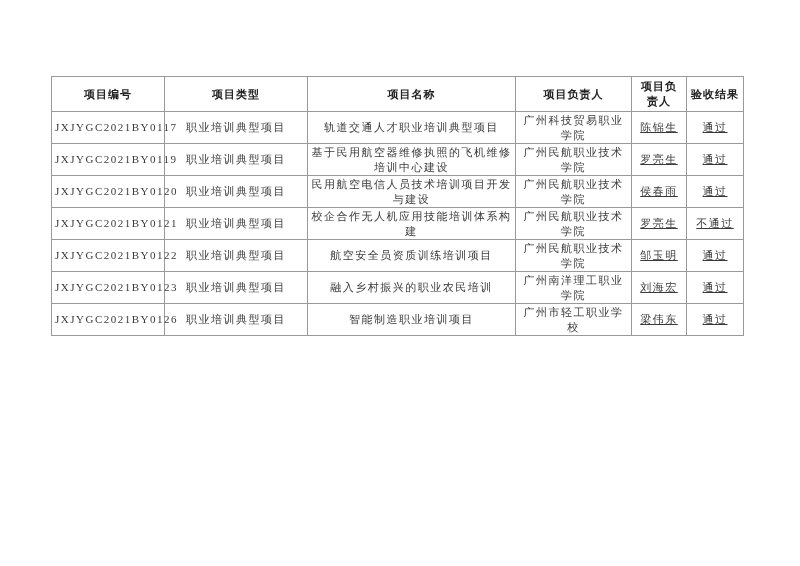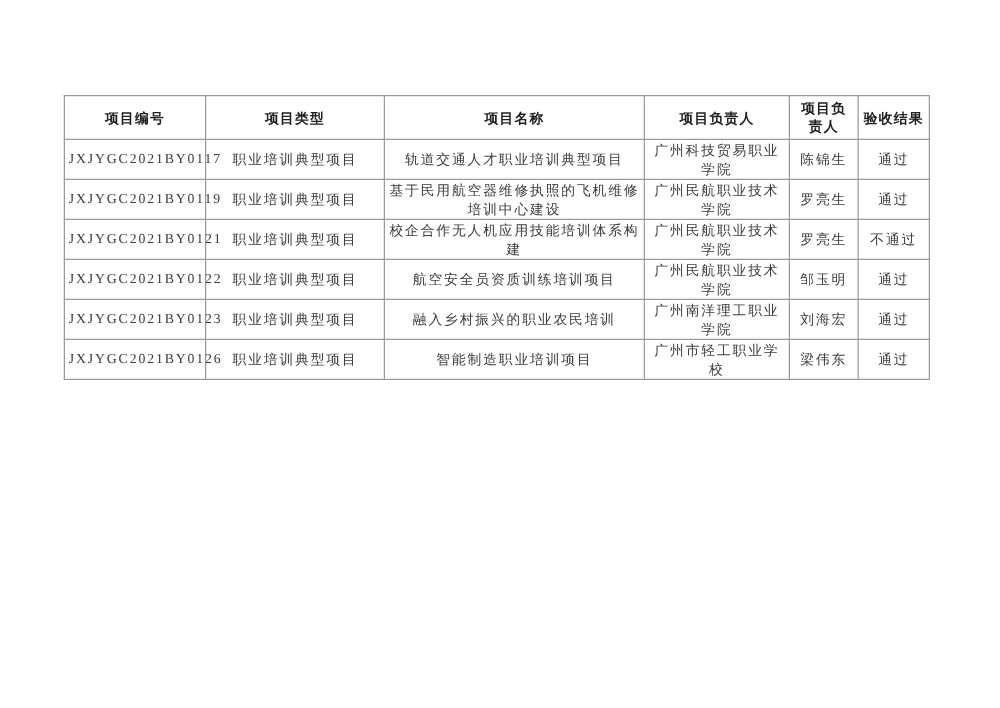--- a/index.html
+++ b/index.html
@@ -6,21 +6,21 @@
   body { width:800px; height:566px; position:relative; overflow:hidden;
          font-family:"DejaVu Serif", "Liberation Serif", serif; color:#333; }
   table.doc { position:absolute; left:51px; top:76px; width:692px;
               border-collapse:collapse; table-layout:fixed; }
   table.doc th, table.doc td { border:1px solid #9a9a9a; text-align:center;
               vertical-align:middle; padding:0 3px; font-size:11px; line-height:15px;
               letter-spacing:1.5px; color:#3a3a3a; }
   table.doc th { height:34px; font-weight:bold; font-family:"DejaVu Sans", sans-serif; color:#222; letter-spacing:1px; }
   table.doc td { height:31px; }
   td.code { font-family:"Liberation Serif", serif; font-size:12.5px; letter-spacing:0; color:#222; }
-  td.lead, td.res { font-size:11.5px; }
+  td.lead, td.res { font-size:11.5px;text-decoration:underline; }
 </style>
 </head>
 <body>
 
 <table class="doc">
   <colgroup>
     <col style="width:113px">
       <col style="width:143px">
       <col style="width:208px">
     <col style="width:116px">
@@ -48,20 +48,28 @@
       </tr>
       <tr>
         <td class="code">JXJYGC2021BY0119</td>
         <td>职业培训典型项目</td>
         <td>基于民用航空器维修执照的飞机维修培训中心建设</td>
         <td>广州民航职业技术学院</td>
         <td class="lead">罗亮生</td>
         <td class="res">通过</td>
       </tr>
       <tr>
+        <td class="code">JXJYGC2021BY0120</td>
+        <td>职业培训典型项目</td>
+        <td>民用航空电信人员技术培训项目开发与建设</td>
+        <td>广州民航职业技术学院</td>
+        <td class="lead">侯春雨</td>
+        <td class="res">通过</td>
+      </tr>
+      <tr>
         <td class="code">JXJYGC2021BY0121</td>
         <td>职业培训典型项目</td>
         <td>校企合作无人机应用技能培训体系构建</td>
         <td>广州民航职业技术学院</td>
         <td class="lead">罗亮生</td>
         <td class="res">不通过</td>
       </tr>
       <tr>
         <td class="code">JXJYGC2021BY0122</td>
         <td>职业培训典型项目</td>

